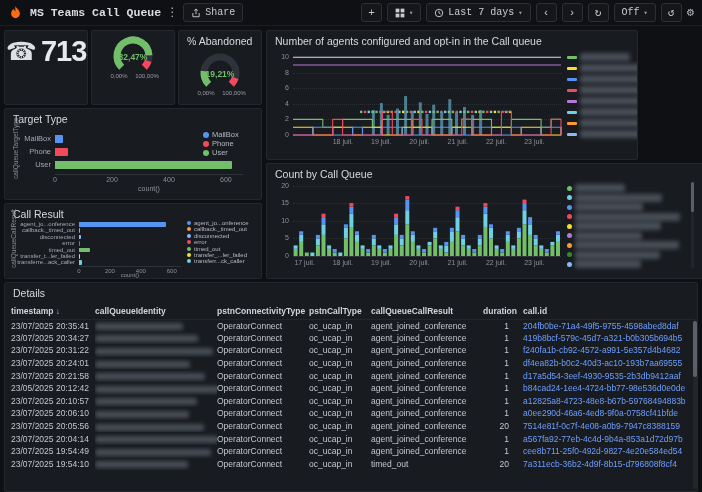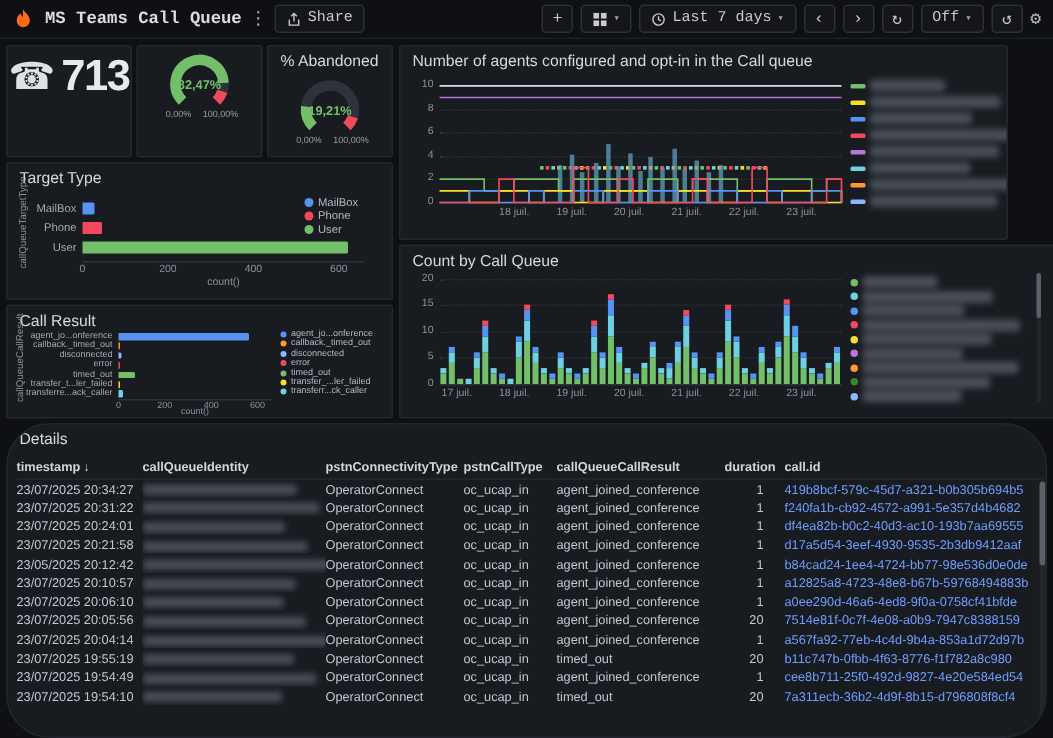--- a/index.html
+++ b/index.html
@@ -198,21 +198,21 @@
     <div class="leg" style="left: 182px; top: 48px; font-size: 6px;">
       <div class="dot" style="background: rgb(250, 222, 42); width: 4px; height: 4px;"></div>
       <div>transfer_...ler_failed</div>
     </div>
     <div class="leg" style="left: 182px; top: 54.4px; font-size: 6px;">
       <div class="dot" style="background: rgb(110, 208, 224); width: 4px; height: 4px;"></div>
       <div>transferr...ck_caller</div>
     </div>
   </div>
 
-<div class="panel" id="panel-agents" style="left:266px;top:30px;width:406px;height:130px;">
+<div class="panel" id="panel-agents" style="left:266px;top:30px;width:372px;height:130px;">
   <div class="panel-title">Number of agents configured and opt-in in the Call queue</div>
 <div class="tick" style="left: 2px; top: 100px; width: 20px; text-align: right;">0</div>
     <div class="axisline" style="left: 26px; top: 104px; width: 268px;"></div>
     <div class="tick" style="left: 2px; top: 84.4444px; width: 20px; text-align: right;">2</div>
     <div class="grid" style="left: 26px; top: 88.4444px; width: 268px;"></div>
     <div class="tick" style="left: 2px; top: 68.8889px; width: 20px; text-align: right;">4</div>
     <div class="grid" style="left: 26px; top: 72.8889px; width: 268px;"></div>
     <div class="tick" style="left: 2px; top: 53.3333px; width: 20px; text-align: right;">6</div>
     <div class="grid" style="left: 26px; top: 57.3333px; width: 268px;"></div>
     <div class="tick" style="left: 2px; top: 37.7778px; width: 20px; text-align: right;">8</div>
@@ -502,21 +502,21 @@
       <div class="redacted" style="width: 85px;"></div>
     </div>
     <div class="leg" style="left: 300px; top: 96px;">
       <div class="dotm" style="background: rgb(138, 184, 255);"></div>
       <div class="redacted" style="width: 66px;"></div>
     </div>
     <div class="sbtrack" style="left: 424px; top: 18px; height: 86px;"></div>
     <div class="sbthumb" style="left: 424px; top: 18px; height: 30px;"></div>
   </div>
 
-<div class="panel" id="panel-details" style="left:4px;top:282px;width:694px;height:210px;border-radius:29px;">
+<div class="panel" id="panel-details" style="left:4px;top:282px;width:694px;height:210px;">
   <div class="panel-title">Details</div>
   <table class="details-table">
     <colgroup>
       <col style="width:84px">
         <col style="width:122px">
         <col style="width:92px">
       <col style="width:62px">
         <col style="width:112px">
         <col style="width:40px">
         <col style="width:172px">
@@ -527,20 +527,31 @@
           <th>callQueueIdentity</th>
           <th>pstnConnectivityType</th>
           <th>pstnCallType</th>
           <th>callQueueCallResult</th>
           <th class="num">duration</th>
           <th>call.id</th>
         </tr>
       </thead>
     <tbody id="details-body">
         <tr>
+          <td>23/07/2025 20:35:41</td>
+          <td>
+            <div class="redacted" style="width: 88px;"></div>
+          </td>
+          <td>OperatorConnect</td>
+          <td>oc_ucap_in</td>
+          <td>agent_joined_conference</td>
+          <td class="num">1</td>
+          <td class="link">204fb0be-71a4-49f5-9755-4598abed8daf</td>
+        </tr>
+        <tr>
           <td>23/07/2025 20:34:27</td>
           <td>
             <div class="redacted" style="width: 103px;"></div>
           </td>
           <td>OperatorConnect</td>
           <td>oc_ucap_in</td>
           <td>agent_joined_conference</td>
           <td class="num">1</td>
           <td class="link">419b8bcf-579c-45d7-a321-b0b305b694b5</td>
         </tr>
@@ -624,31 +635,20 @@
         <tr>
           <td>23/07/2025 20:04:14</td>
           <td>
             <div class="redacted" style="width: 124px;"></div>
           </td>
           <td>OperatorConnect</td>
           <td>oc_ucap_in</td>
           <td>agent_joined_conference</td>
           <td class="num">1</td>
           <td class="link">a567fa92-77eb-4c4d-9b4a-853a1d72d97b</td>
-        </tr>
-        <tr>
-          <td>23/07/2025 19:55:19</td>
-          <td>
-            <div class="redacted" style="width: 101px;"></div>
-          </td>
-          <td>OperatorConnect</td>
-          <td>oc_ucap_in</td>
-          <td>timed_out</td>
-          <td class="num">20</td>
-          <td class="link">b11c747b-0fbb-4f63-8776-f1f782a8c980</td>
         </tr>
         <tr>
           <td>23/07/2025 19:54:49</td>
           <td>
             <div class="redacted" style="width: 116px;"></div>
           </td>
           <td>OperatorConnect</td>
           <td>oc_ucap_in</td>
           <td>agent_joined_conference</td>
           <td class="num">1</td>

